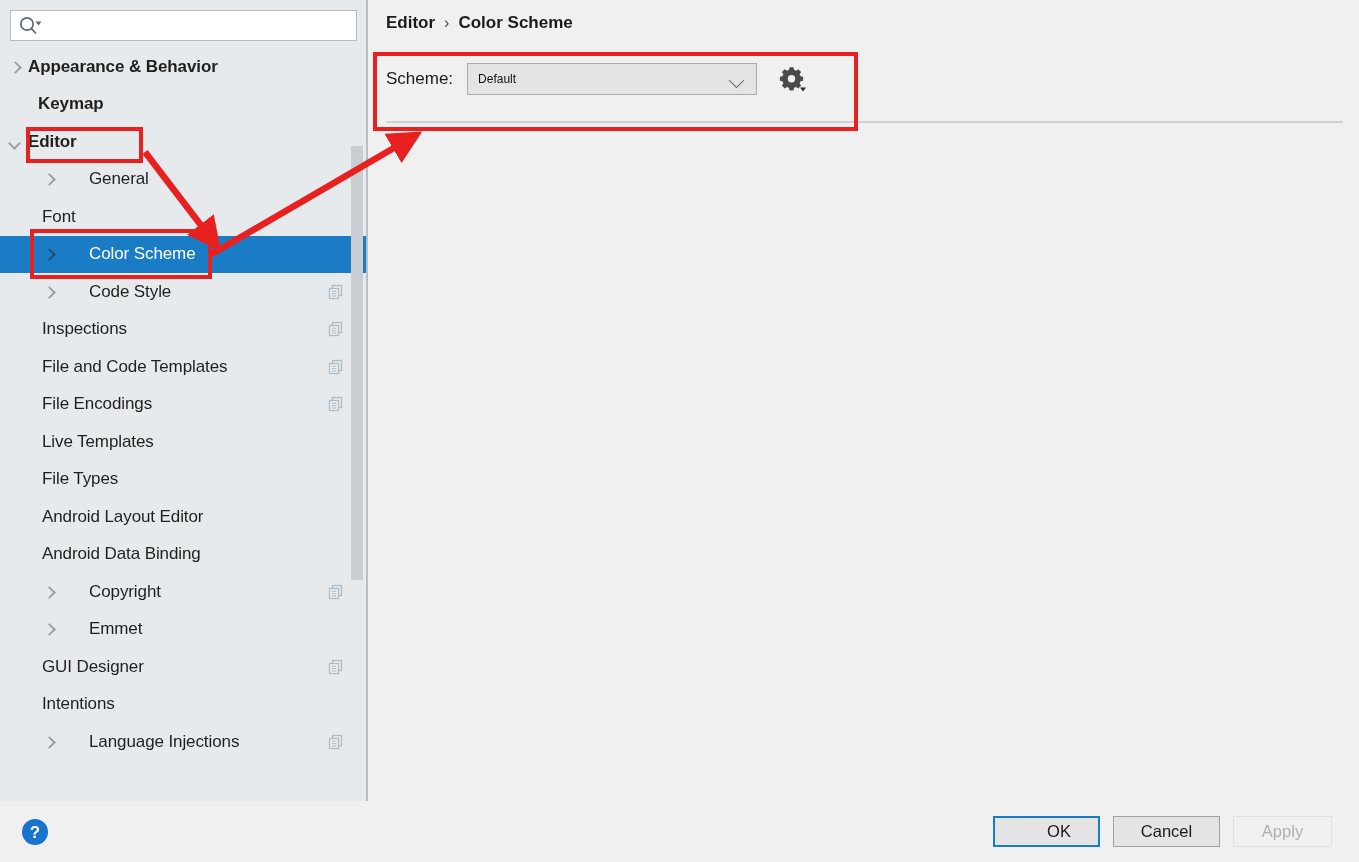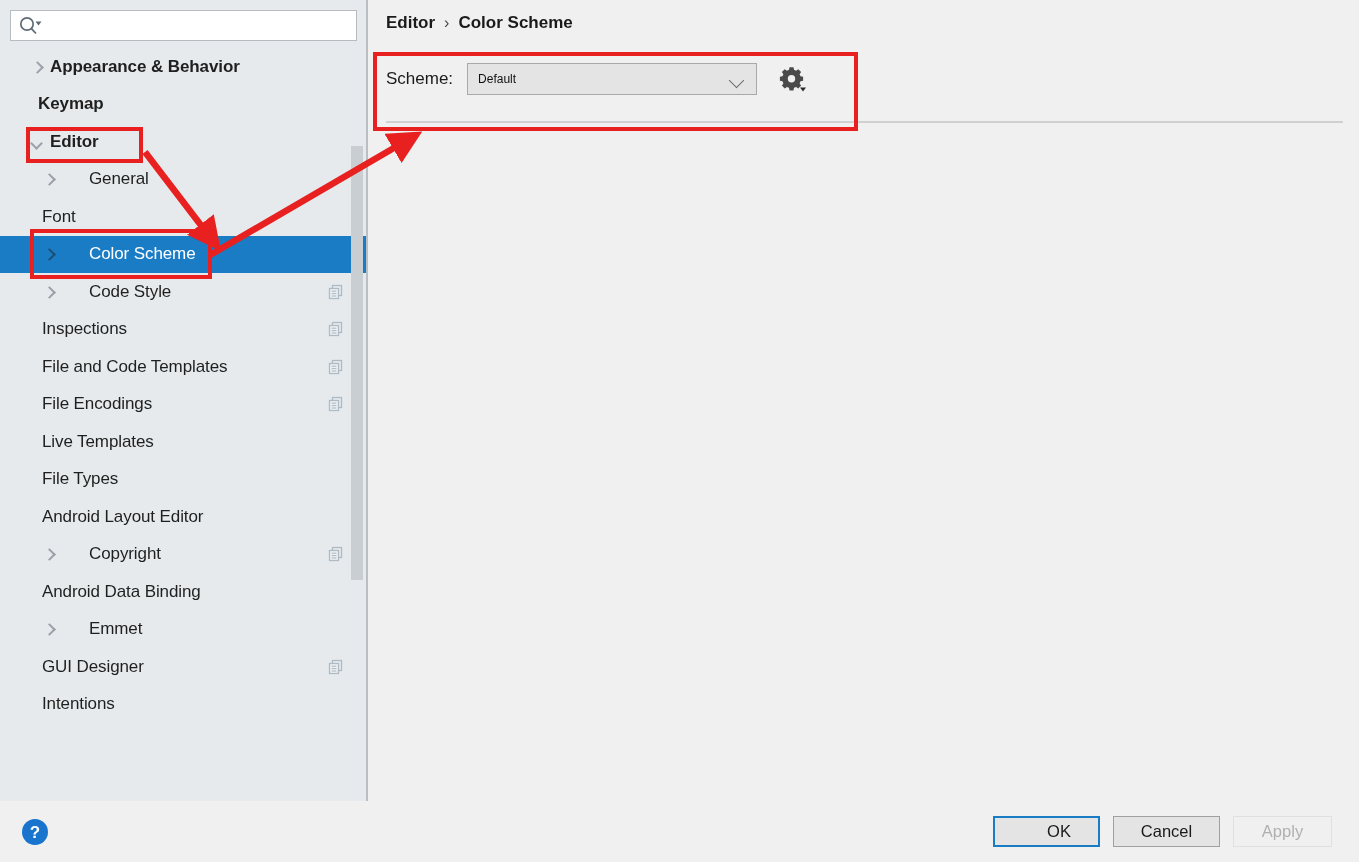--- a/index.html
+++ b/index.html
@@ -122,21 +122,21 @@
   }
   .copy-icon {
     position: absolute;
     right: 22px;
     top: 50%;
     transform: translateY(-50%);
     width: 16px; height: 16px;
   }
 
   
-  .lvl0 { padding-left: 30px; }
+  .lvl0 { padding-left: 8px; }
   .lvl1 { padding-left: 42px; gap: 23px; }
   .lvl0 .tree-label { margin-left: 6px; }
   .lvl1 .tree-label { margin-left: 10px; }
   .lvl0.noarrow { padding-left: 38px; text-align: center; }
   .lvl1.noarrow { }
   .lvl0.noarrow .tree-label,
   .lvl1.noarrow .tree-label { margin-left: 0; }
 
   
   #tree-scrollbar {
@@ -391,50 +391,61 @@
         </div>
         <div class="tree-row lvl1 noarrow">
           <span class="tree-label">Live Templates</span>
         </div>
         <div class="tree-row lvl1 noarrow">
           <span class="tree-label">File Types</span>
         </div>
         <div class="tree-row lvl1 noarrow">
           <span class="tree-label">Android Layout Editor</span>
         </div>
+        <div class="tree-row lvl1 noarrow">
+          <span class="tree-label">Android Data Binding</span>
+        </div>
         <div class="tree-row lvl1">
           <span class="tw right"></span>
           <span class="tree-label">Copyright</span>
           <span class="copy-icon"><svg width="16" height="16" viewBox="0 0 16 16">
               <rect x="4.5" y="1.5" width="9" height="10" fill="none" stroke="#aebac4" stroke-width="1.3"></rect>
               <rect x="1.5" y="4.5" width="9" height="10" fill="#eef1f4" stroke="#aebac4" stroke-width="1.3"></rect>
               <line x1="3.6" y1="7.2" x2="8.4" y2="7.2" stroke="#aebac4" stroke-width="1.1"></line>
               <line x1="3.6" y1="9.6" x2="8.4" y2="9.6" stroke="#aebac4" stroke-width="1.1"></line>
               <line x1="3.6" y1="12" x2="8.4" y2="12" stroke="#aebac4" stroke-width="1.1"></line>
             </svg></span>
         </div>
-        <div class="tree-row lvl1 noarrow">
-          <span class="tree-label">Android Data Binding</span>
-        </div>
         <div class="tree-row lvl1">
           <span class="tw right"></span>
           <span class="tree-label">Emmet</span>
         </div>
         <div class="tree-row lvl1 noarrow">
           <span class="tree-label">GUI Designer</span>
           <span class="copy-icon"><svg width="16" height="16" viewBox="0 0 16 16">
               <rect x="4.5" y="1.5" width="9" height="10" fill="none" stroke="#aebac4" stroke-width="1.3"></rect>
               <rect x="1.5" y="4.5" width="9" height="10" fill="#eef1f4" stroke="#aebac4" stroke-width="1.3"></rect>
               <line x1="3.6" y1="7.2" x2="8.4" y2="7.2" stroke="#aebac4" stroke-width="1.1"></line>
               <line x1="3.6" y1="9.6" x2="8.4" y2="9.6" stroke="#aebac4" stroke-width="1.1"></line>
               <line x1="3.6" y1="12" x2="8.4" y2="12" stroke="#aebac4" stroke-width="1.1"></line>
             </svg></span>
         </div>
         <div class="tree-row lvl1 noarrow">
           <span class="tree-label">Intentions</span>
+        </div>
+        <div class="tree-row lvl1">
+          <span class="tw right"></span>
+          <span class="tree-label">Language Injections</span>
+          <span class="copy-icon"><svg width="16" height="16" viewBox="0 0 16 16">
+              <rect x="4.5" y="1.5" width="9" height="10" fill="none" stroke="#aebac4" stroke-width="1.3"></rect>
+              <rect x="1.5" y="4.5" width="9" height="10" fill="#eef1f4" stroke="#aebac4" stroke-width="1.3"></rect>
+              <line x1="3.6" y1="7.2" x2="8.4" y2="7.2" stroke="#aebac4" stroke-width="1.1"></line>
+              <line x1="3.6" y1="9.6" x2="8.4" y2="9.6" stroke="#aebac4" stroke-width="1.1"></line>
+              <line x1="3.6" y1="12" x2="8.4" y2="12" stroke="#aebac4" stroke-width="1.1"></line>
+            </svg></span>
         </div>
       </div>
 
     <div id="tree-scrollbar"></div>
     <div id="tree-thumb"></div>
   </div>
 
   <div id="content">
 
     <div id="breadcrumb">

